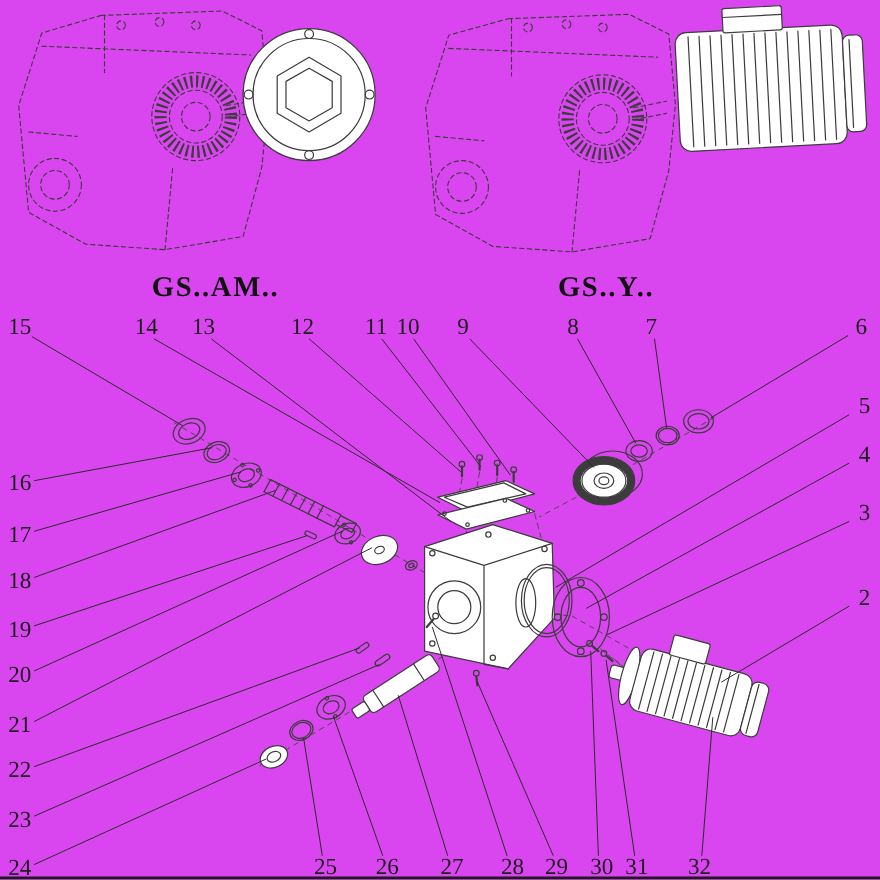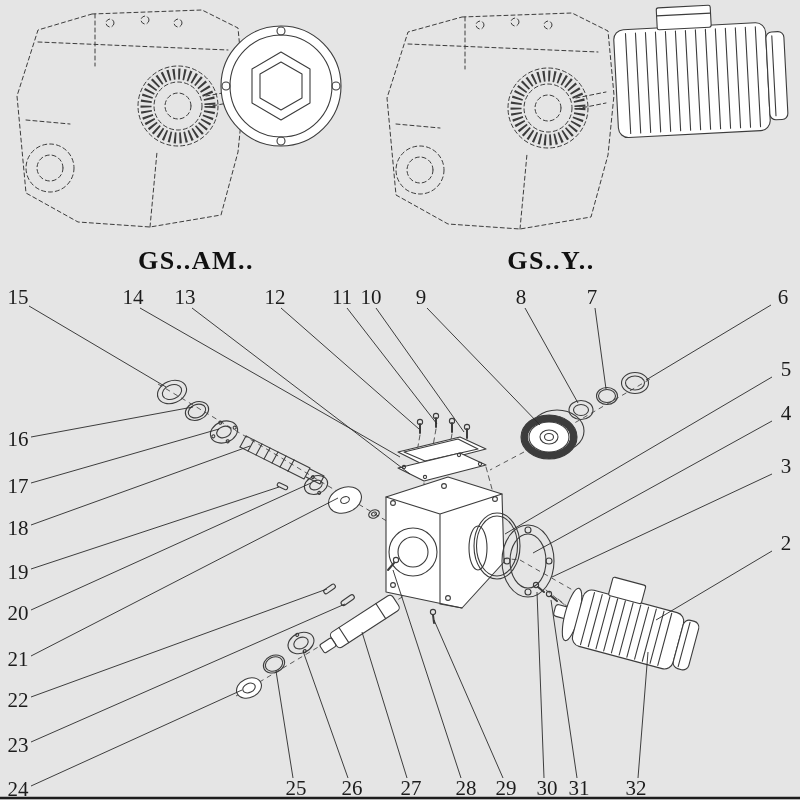--- a/index.html
+++ b/index.html
@@ -1,16 +1,16 @@
 <!DOCTYPE html>
 <html><head>
 <meta charset="utf-8">
 <style>
   html,body{margin:0;padding:0;background:#ffffff;}
-  .stage{position:relative;width:800px;height:800px;background:#e5e5e5;overflow:hidden;
+  .stage{position:relative;width:800px;height:800px;background:#d946ef;overflow:hidden;
          font-family:"Liberation Serif",serif;}
   svg{position:absolute;left:0;top:0;}
   .ln{stroke:#3c3c3c;fill:none;stroke-width:1.1;stroke-linecap:round;stroke-linejoin:round;}
   .dash{stroke-dasharray:4 3;stroke-width:1;}
   .dash2{stroke-dasharray:5 4;stroke-width:0.9;fill:none;stroke:#4a4a4a;}
   .fillw{fill:#ffffff;}
   .hatch{fill:none;stroke:#3c3c3c;stroke-width:11;stroke-dasharray:2 3.2;}
   .teeth{fill:none;stroke:#3c3c3c;stroke-width:7;stroke-dasharray:2 2.6;}
   .leader{stroke:#2a2a2a;stroke-width:0.9;fill:none;}
   .callout{font-family:"Liberation Serif",serif;font-size:21px;fill:#1c1c1c;

